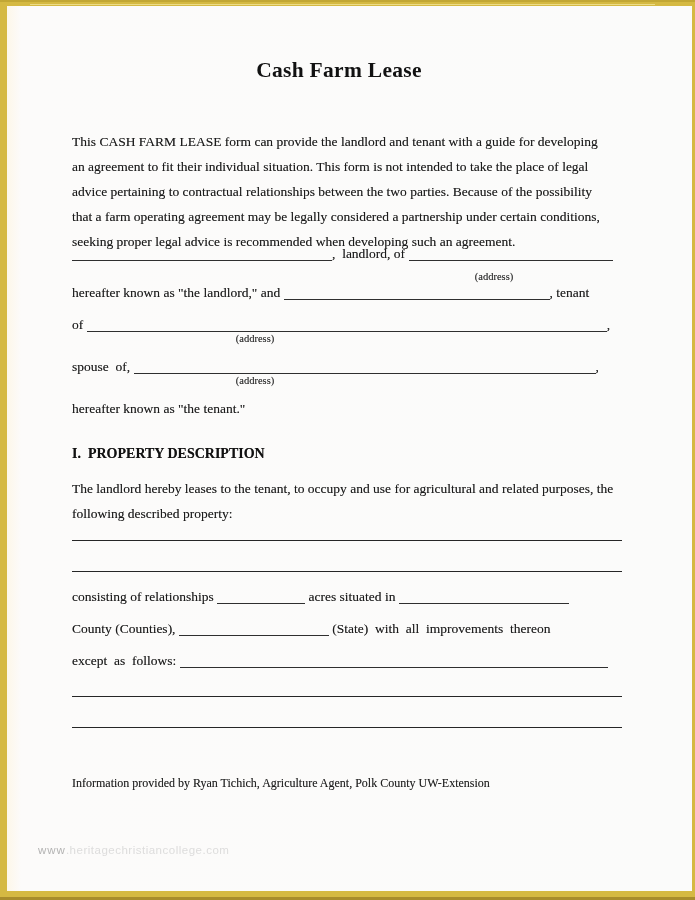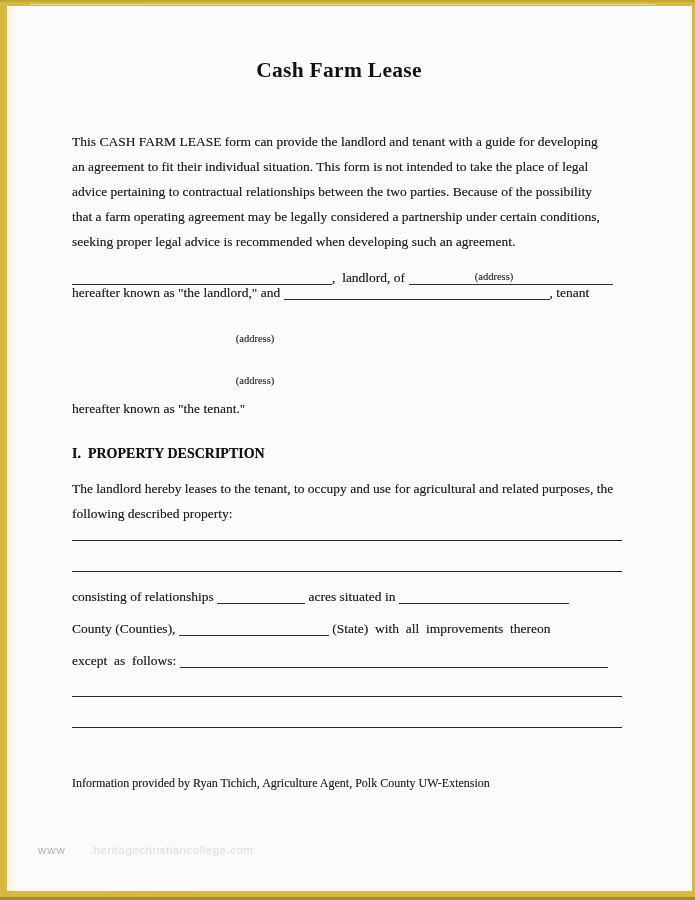--- a/index.html
+++ b/index.html
@@ -16,47 +16,49 @@
   .para{left:65px;width:562px;font-size:13.5px;line-height:25px;white-space:pre-line;text-shadow:0 0 .4px rgba(20,20,20,.45);}
   .row{left:65px;width:562px;font-size:13.5px;white-space:nowrap;text-shadow:0 0 .4px rgba(20,20,20,.45);}
   .seg{white-space:pre;}
   .bl{display:inline-block;height:13px;margin-bottom:-3px;border-bottom:1.4px solid #2f2f2f;}
   .addr{font-size:10.5px;width:140px;text-align:center;color:#2a2a2a;text-shadow:0 0 .4px rgba(20,20,20,.4);}
   .heading{left:65px;font-size:14px;font-weight:700;white-space:pre;color:#111;text-shadow:0 0 .4px rgba(0,0,0,.5);}
   .hline{left:65px;width:550px;border-top:1.6px solid #262626;height:0;}
   .footer{left:65px;font-size:12px;color:#1f1f1f;text-shadow:0 0 .4px rgba(20,20,20,.4);}
   .watermark{left:31px;top:838px;font-family:"Liberation Sans", sans-serif;font-size:11.5px;filter:blur(.4px);white-space:nowrap;}
   .wm-prefix{color:rgba(160,160,160,.8);letter-spacing:1px;}
-  .wm-rest{color:rgba(205,205,205,.65);letter-spacing:.5px;margin-left:24px;}
+  .wm-rest{color:rgba(205,205,205,.65);letter-spacing:.5px;}
 </style>
 </head>
 <body>
 
 <div class="scan">
   <div class="edge-top"></div>
   <div class="edge-top-light"></div>
 
   <div class="paper">
 
     <div class="abs title">Cash Farm Lease</div>
 
     <div class="abs para" style="top:123px;">This CASH FARM LEASE form can provide the landlord and tenant with a guide for developing
 an agreement to fit their individual situation.  This form is not intended to take the place of legal
 advice pertaining to contractual relationships between the two parties.  Because of the possibility
 that a farm operating agreement may be legally considered a partnership under certain conditions,
 seeking proper legal advice is recommended when developing such an agreement.</div>
 
 
-    <div class="abs row" style="top:264px;"><span class="bl" style="width: 260px;"></span><span class="seg">,  landlord, of </span><span class="bl" style="width: 204px;"></span></div>
+    <div class="abs row" style="top:240px;"><span class="bl" style="width: 260px;"></span><span class="seg">,  landlord, of </span><span class="bl" style="width: 204px;"></span></div>
     <div class="abs addr" style="left:417px;top:265px;">(address)</div>
 
     <div class="abs row" style="top:279px;"><span class="seg">hereafter known as "the landlord," and </span><span class="bl" style="width: 266px;"></span><span class="seg">, tenant</span></div>
 
+    <div class="abs row" style="top:311px;"><span class="seg">of </span><span class="bl" style="width: 520px;"></span><span class="seg">,</span></div>
     <div class="abs addr" style="left:178px;top:327px;">(address)</div>
 
+    <div class="abs row" style="top:353px;"><span class="seg">spouse  of, </span><span class="bl" style="width: 462px;"></span><span class="seg">,</span></div>
     <div class="abs addr" style="left:178px;top:369px;">(address)</div>
 
     <div class="abs row" style="top:395px;">hereafter known as "the tenant."</div>
 
     <div class="abs heading" style="top:440px;">I.  PROPERTY DESCRIPTION</div>
 
     <div class="abs para" style="top:470px;">The landlord hereby leases to the tenant, to occupy and use for agricultural and related purposes, the
 following described property:</div>
 
     <div class="abs hline" style="top:534px;"></div>

